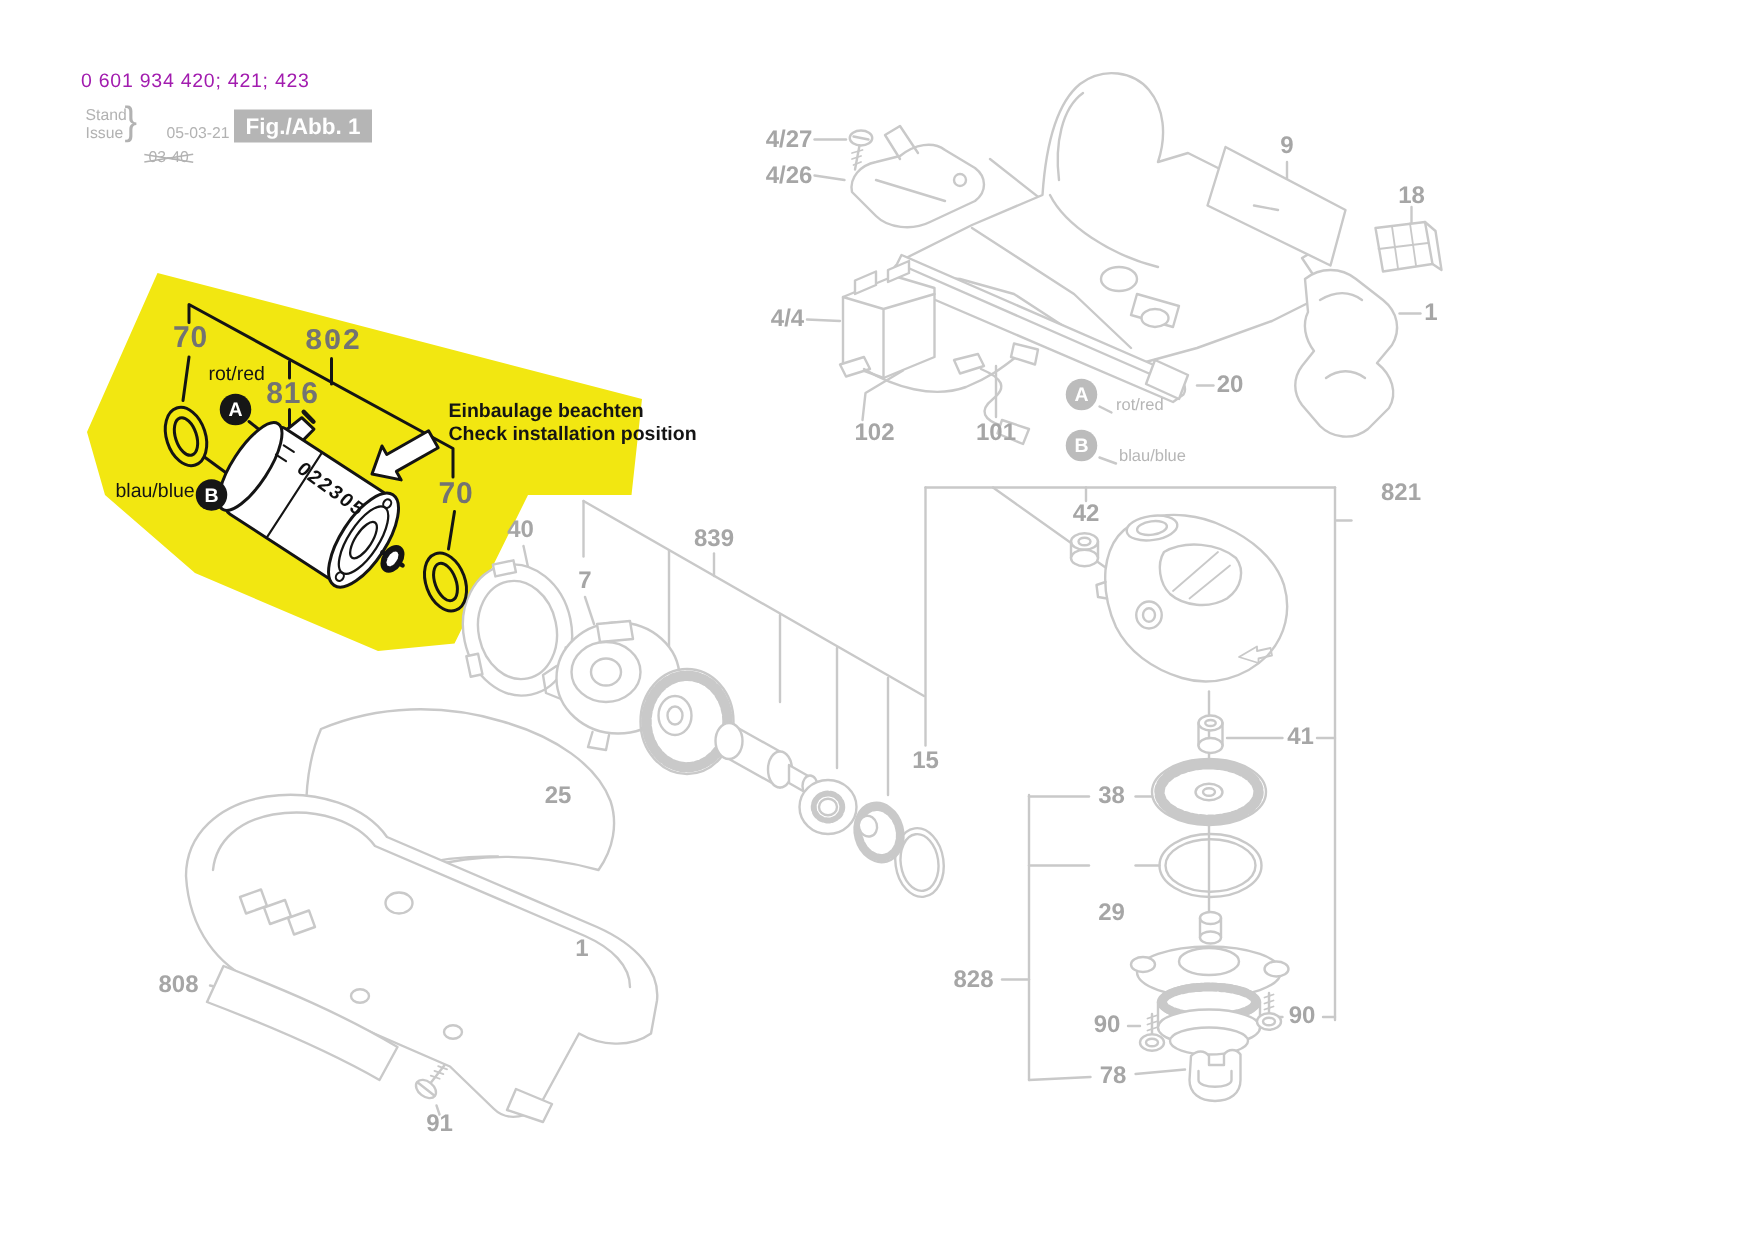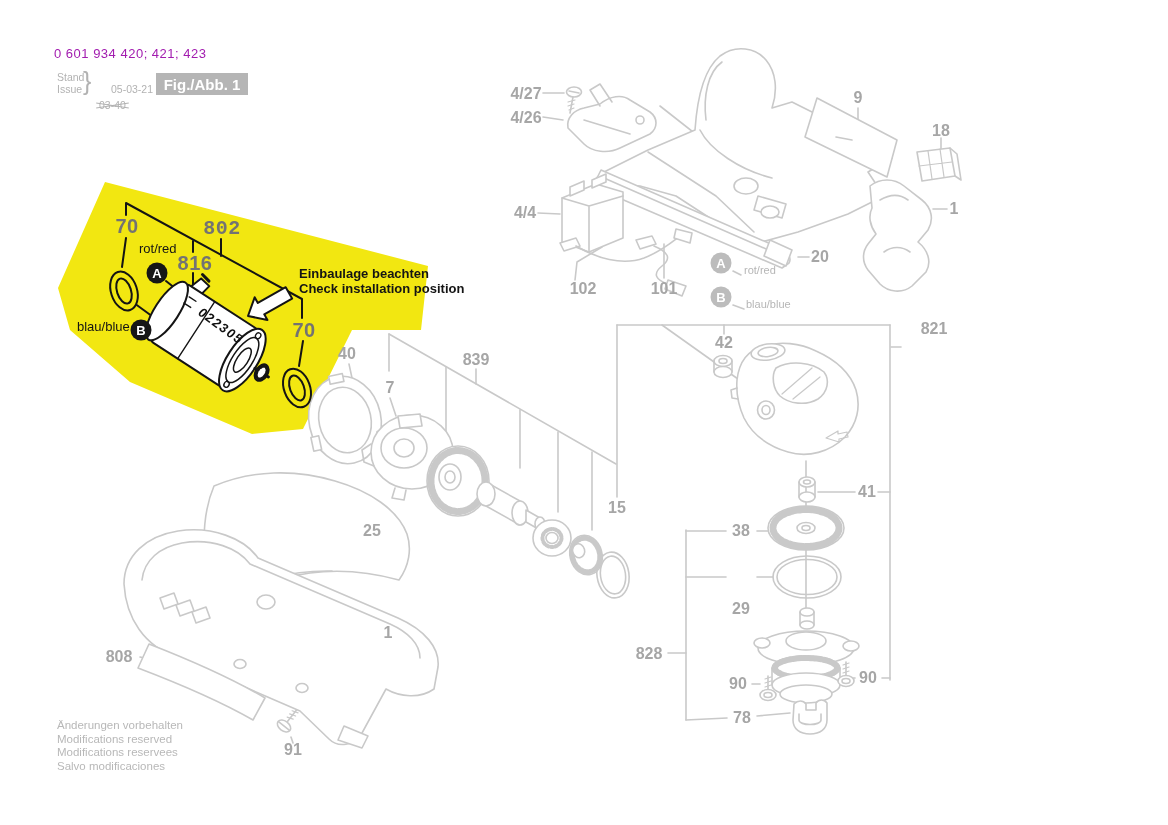--- a/index.html
+++ b/index.html
@@ -409,20 +409,14 @@
   <div class="abs plabel" style="left:388px;top:633px;">1</div>
   <div class="abs plabel" style="left:119px;top:657px;">808</div>
   <div class="abs plabel" style="left:293px;top:750px;">91</div>
   <div class="abs plabel" style="left:741px;top:531px;">38</div>
   <div class="abs plabel" style="left:741px;top:577px;margin-top:32px;">29</div>
   <div class="abs plabel" style="left:649px;top:654px;">828</div>
   <div class="abs plabel" style="left:738px;top:684px;">90</div>
   <div class="abs plabel" style="left:868px;top:678px;">90</div>
   <div class="abs plabel" style="left:742px;top:718px;">78</div>
 
-  <div class="abs footer">
-    <div>Änderungen vorbehalten</div>
-    <div>Modifications reserved</div>
-    <div>Modifications reservees</div>
-    <div>Salvo modificaciones</div>
-  </div>
 
 </div>
 
 </body></html>

